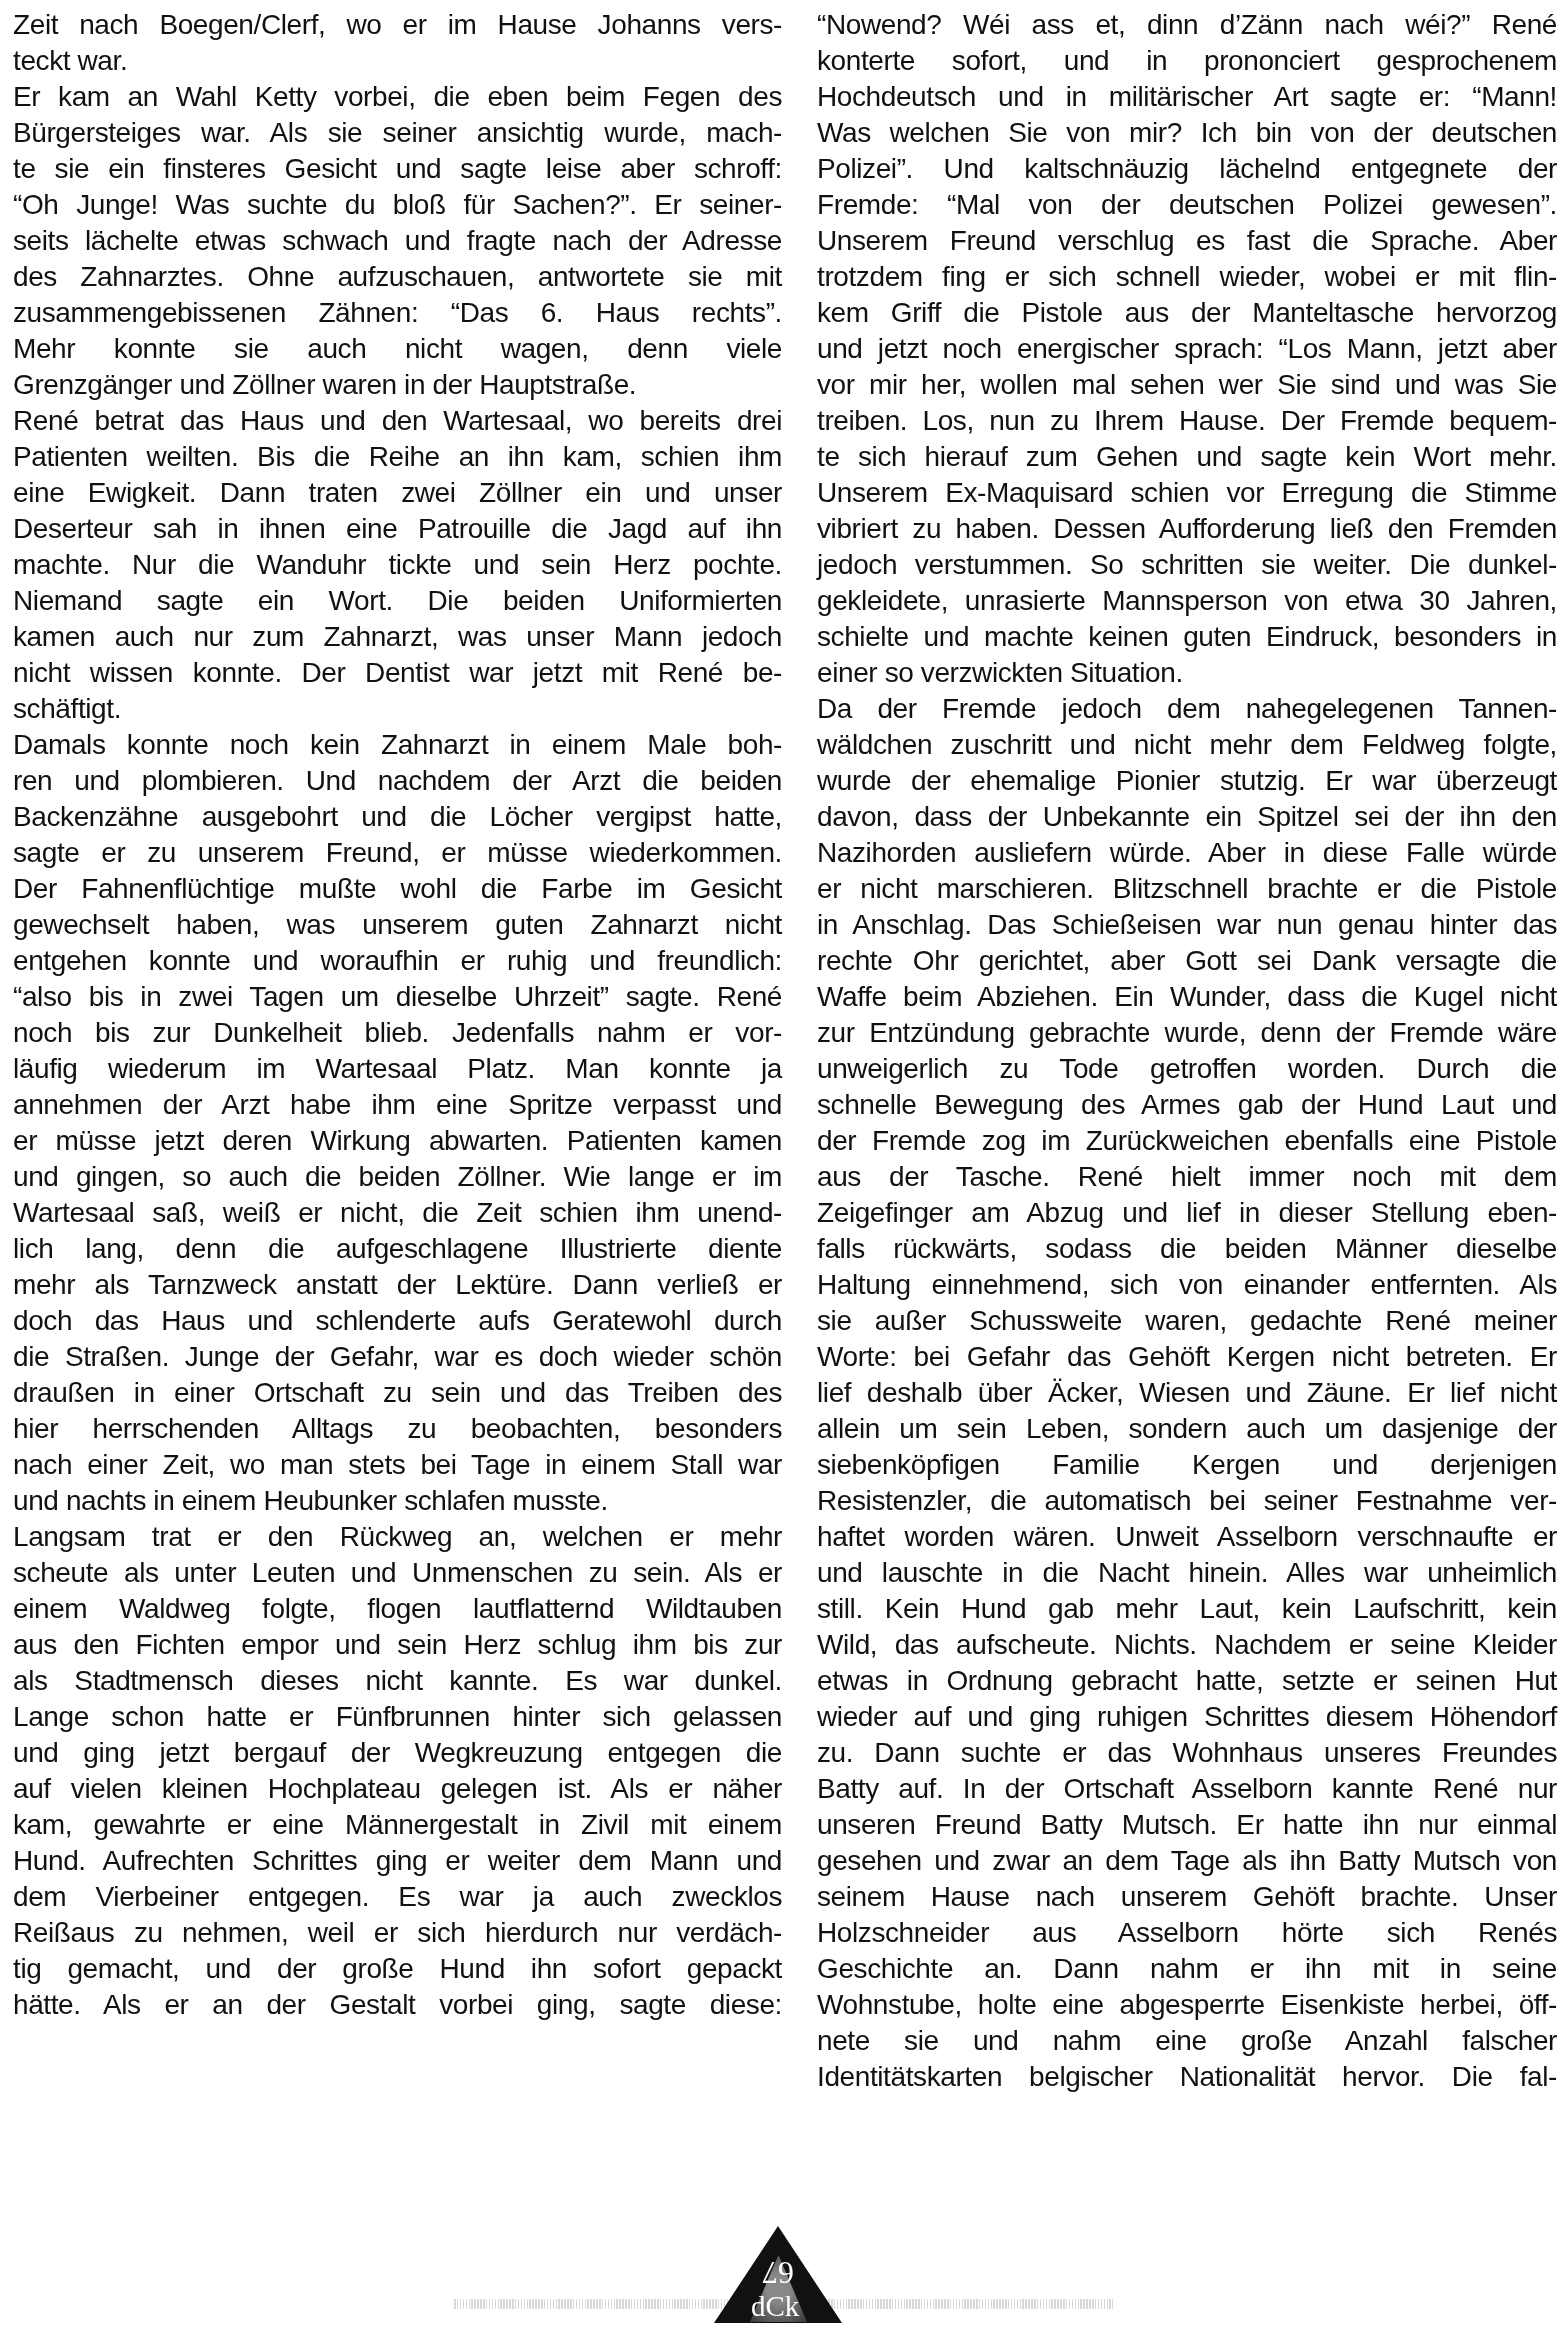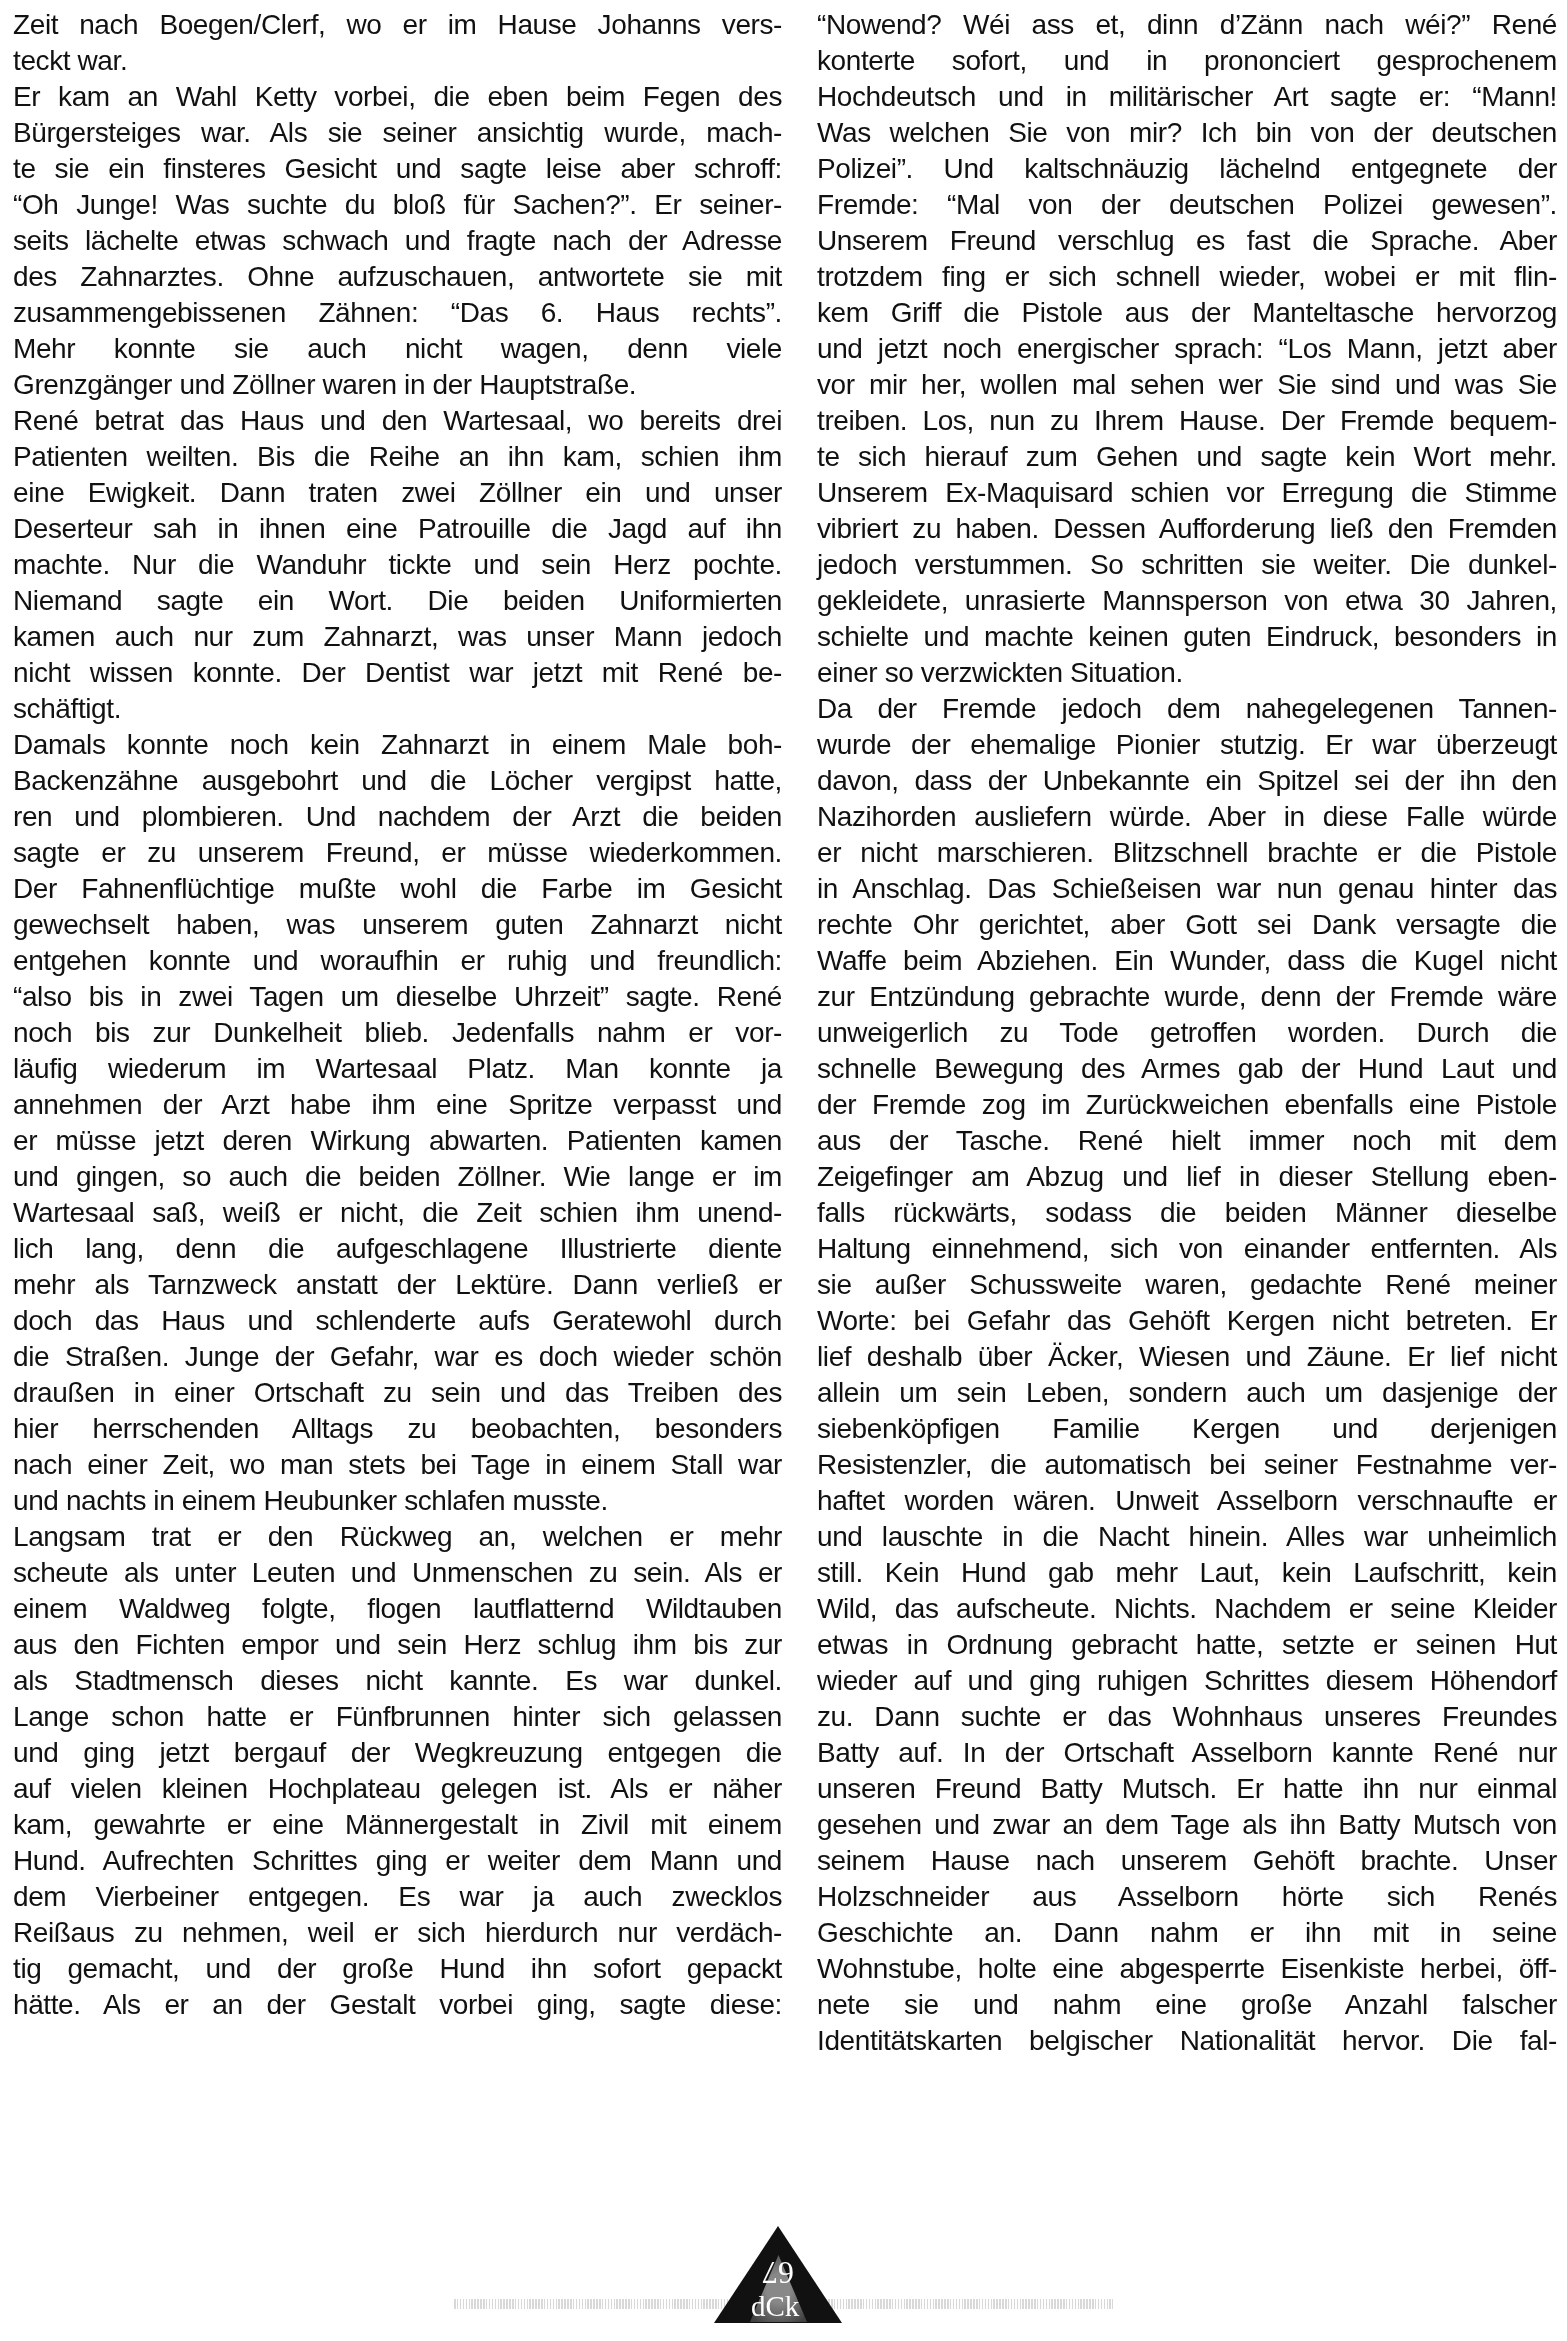--- a/index.html
+++ b/index.html
@@ -38,22 +38,22 @@
     <div class="line" style="display: block;">René betrat das Haus und den Wartesaal, wo bereits drei</div>
     <div class="line" style="display: block;">Patienten weilten. Bis die Reihe an ihn kam, schien ihm</div>
     <div class="line" style="display: block;">eine Ewigkeit. Dann traten zwei Zöllner ein und unser</div>
     <div class="line" style="display: block;">Deserteur sah in ihnen eine Patrouille die Jagd auf ihn</div>
     <div class="line" style="display: block;">machte. Nur die Wanduhr tickte und sein Herz pochte.</div>
     <div class="line" style="display: block;">Niemand sagte ein Wort. Die beiden Uniformierten</div>
     <div class="line" style="display: block;">kamen auch nur zum Zahnarzt, was unser Mann jedoch</div>
     <div class="line" style="display: block;">nicht wissen konnte. Der Dentist war jetzt mit René be-</div>
     <div class="line last" style="display: block;">schäftigt.</div>
     <div class="line" style="display: block;">Damals konnte noch kein Zahnarzt in einem Male boh-</div>
+    <div class="line" style="display: block;">ren und plombieren. Und nachdem der Arzt die beiden</div>
     <div class="line" style="display: block;">Backenzähne ausgebohrt und die Löcher vergipst hatte,</div>
-    <div class="line" style="display: block;">ren und plombieren. Und nachdem der Arzt die beiden</div>
     <div class="line" style="display: block;">sagte er zu unserem Freund, er müsse wiederkommen.</div>
     <div class="line" style="display: block;">Der Fahnenflüchtige mußte wohl die Farbe im Gesicht</div>
     <div class="line" style="display: block;">gewechselt haben, was unserem guten Zahnarzt nicht</div>
     <div class="line" style="display: block;">entgehen konnte und woraufhin er ruhig und freundlich:</div>
     <div class="line" style="display: block;">“also bis in zwei Tagen um dieselbe Uhrzeit” sagte. René</div>
     <div class="line" style="display: block;">noch bis zur Dunkelheit blieb. Jedenfalls nahm er vor-</div>
     <div class="line" style="display: block;">läufig wiederum im Wartesaal Platz. Man konnte ja</div>
     <div class="line" style="display: block;">annehmen der Arzt habe ihm eine Spritze verpasst und</div>
     <div class="line" style="display: block;">er müsse jetzt deren Wirkung abwarten. Patienten kamen</div>
     <div class="line" style="display: block;">und gingen, so auch die beiden Zöllner. Wie lange er im</div>
@@ -95,20 +95,21 @@
     <div class="line" style="display: block;">vor mir her, wollen mal sehen wer Sie sind und was Sie</div>
     <div class="line" style="display: block;">treiben. Los, nun zu Ihrem Hause. Der Fremde bequem-</div>
     <div class="line" style="display: block;">te sich hierauf zum Gehen und sagte kein Wort mehr.</div>
     <div class="line" style="display: block;">Unserem Ex-Maquisard schien vor Erregung die Stimme</div>
     <div class="line" style="display: block;">vibriert zu haben. Dessen Aufforderung ließ den Fremden</div>
     <div class="line" style="display: block;">jedoch verstummen. So schritten sie weiter. Die dunkel-</div>
     <div class="line" style="display: block;">gekleidete, unrasierte Mannsperson von etwa 30 Jahren,</div>
     <div class="line" style="display: block;">schielte und machte keinen guten Eindruck, besonders in</div>
     <div class="line last" style="display: block;">einer so verzwickten Situation.</div>
     <div class="line" style="display: block;">Da der Fremde jedoch dem nahegelegenen Tannen-</div>
+    <div class="line" style="display: block;">wäldchen zuschritt und nicht mehr dem Feldweg folgte,</div>
     <div class="line" style="display: block;">wurde der ehemalige Pionier stutzig. Er war überzeugt</div>
     <div class="line" style="display: block;">davon, dass der Unbekannte ein Spitzel sei der ihn den</div>
     <div class="line" style="display: block;">Nazihorden ausliefern würde. Aber in diese Falle würde</div>
     <div class="line" style="display: block;">er nicht marschieren. Blitzschnell brachte er die Pistole</div>
     <div class="line" style="display: block;">in Anschlag. Das Schießeisen war nun genau hinter das</div>
     <div class="line" style="display: block;">rechte Ohr gerichtet, aber Gott sei Dank versagte die</div>
     <div class="line" style="display: block;">Waffe beim Abziehen. Ein Wunder, dass die Kugel nicht</div>
     <div class="line" style="display: block;">zur Entzündung gebrachte wurde, denn der Fremde wäre</div>
     <div class="line" style="display: block;">unweigerlich zu Tode getroffen worden. Durch die</div>
     <div class="line" style="display: block;">schnelle Bewegung des Armes gab der Hund Laut und</div>

